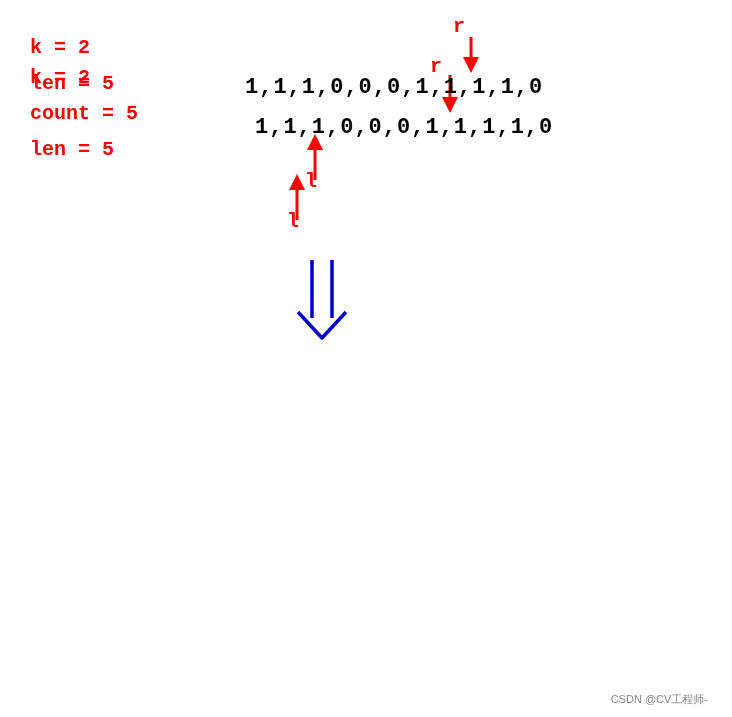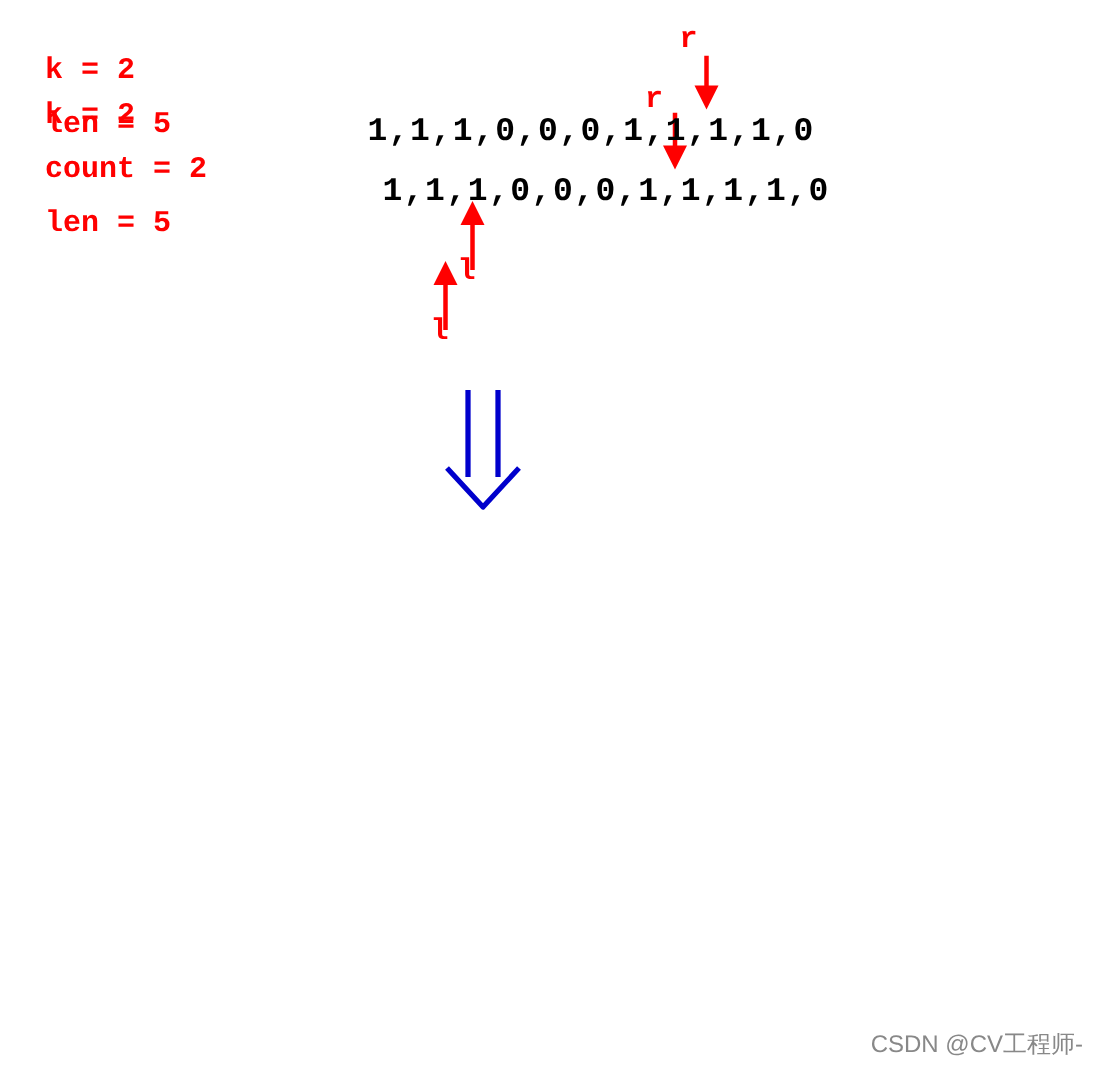--- a/index.html
+++ b/index.html
@@ -130,22 +130,22 @@
     .arrow-up-red-bottom {
       position: absolute;
       left: 300px;
       top: 130px;
     }
 
     
     .watermark {
       position: absolute;
       bottom: 10px;
-      right: 10px;
-      font-size: 16px;
+      right: 24px;
+      font-size: 11px;
       color: #888888;
       font-family: Arial, sans-serif;
     }
 
     svg {
       display: block;
     }
   </style>
 </head>
 <body>
@@ -207,18 +207,18 @@
     <svg width="30" height="50">
       <line x1="15" y1="50" x2="15" y2="12" stroke="#ff0000" stroke-width="3"></line>
       <polygon points="7,20 15,4 23,20" fill="#ff0000"></polygon>
     </svg>
   </div>
 
   <div class="l-label-bottom">l</div>
 
   <div class="bottom-vars">
     <div class="var-line">k = 2</div>
-    <div class="var-line">count = 2</div>
+    <div class="var-line">count = 5</div>
     <div class="var-line">len = 5</div>
   </div>
 
   <div class="watermark">CSDN @CV工程师-</div>
 </div>
 
 </body></html>

